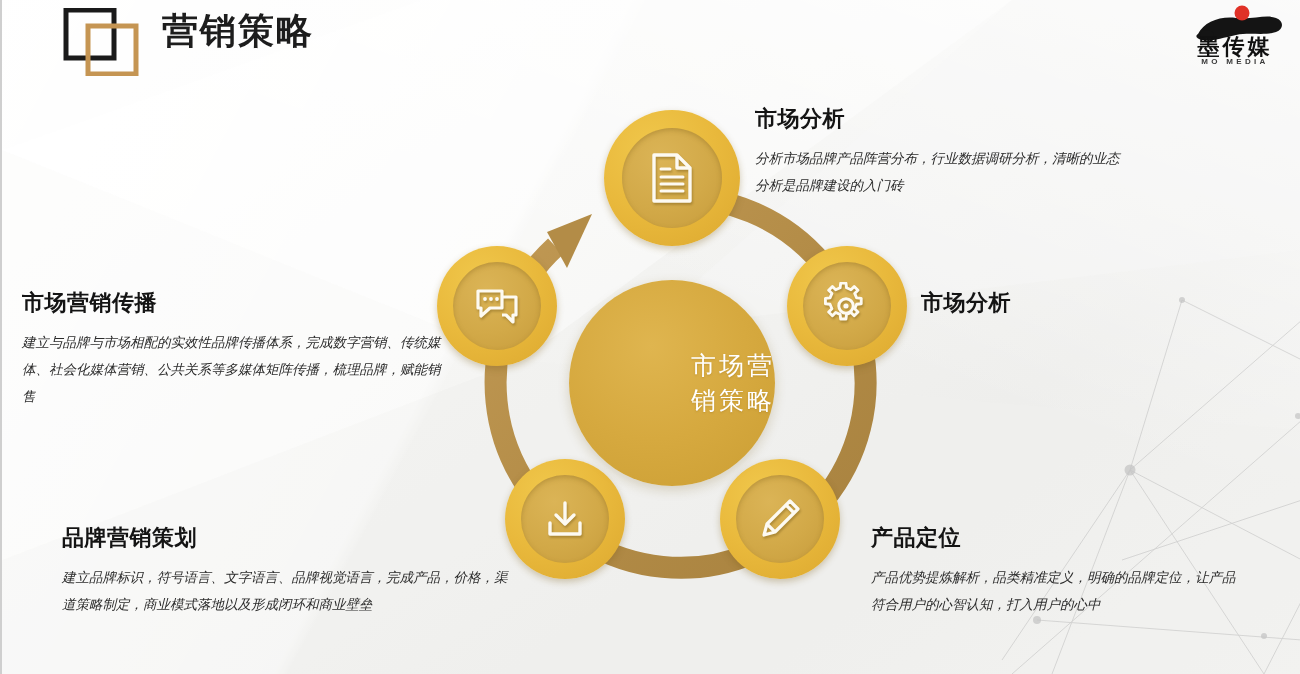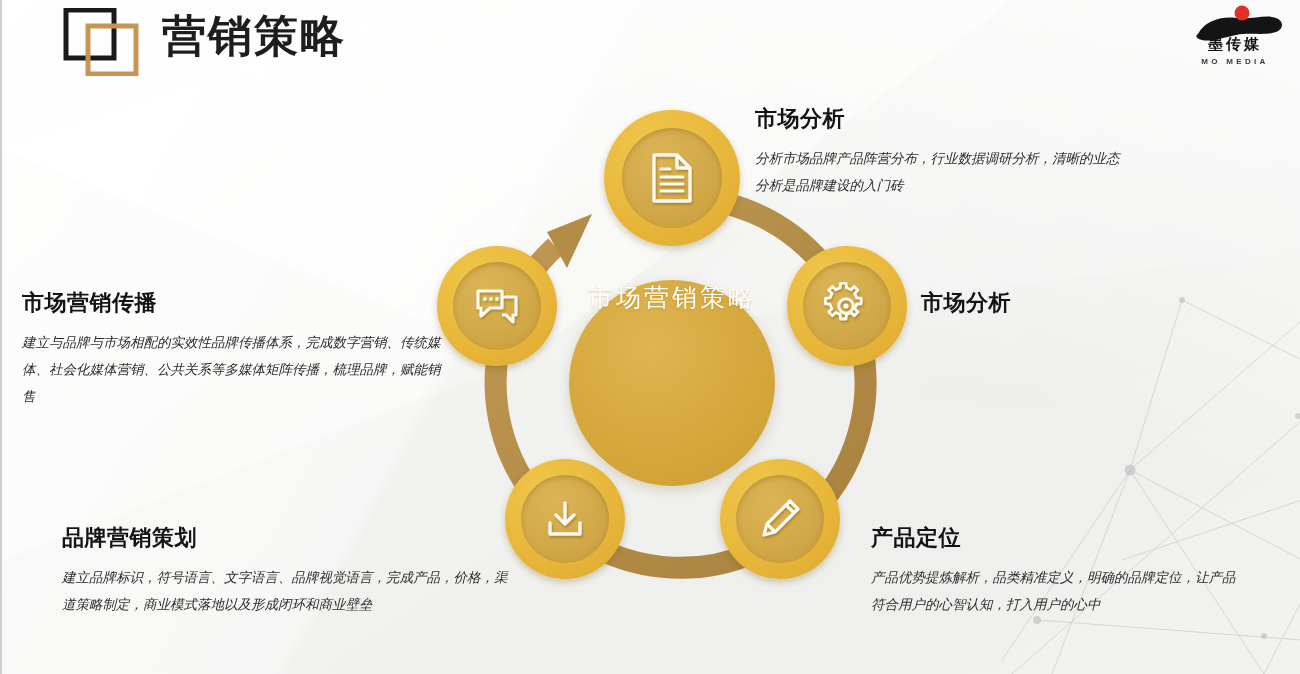--- a/index.html
+++ b/index.html
@@ -19,27 +19,27 @@
   }
   
   #bg-network{position:absolute;inset:0;width:1300px;height:674px;pointer-events:none;}
   #bg-facets{position:absolute;inset:0;width:1300px;height:674px;pointer-events:none;opacity:.55;}
 
   
   #header{position:absolute;left:0;top:0;width:1300px;height:92px;}
   #logo-mark{position:absolute;left:60px;top:8px;width:92px;height:68px;}
   #title{
     position:absolute;left:160px;top:7px;
-    font-size:44px;font-weight:700;color:#1d1d1d;letter-spacing:2px;
+    font-size:36px;font-weight:700;color:#1d1d1d;letter-spacing:2px;
     font-family:"Liberation Sans","DejaVu Sans",sans-serif;
   }
   #brand-logo{position:absolute;right:12px;top:2px;width:110px;height:72px;}
   #brand-cn{
     position:absolute;right:16px;top:36px;width:102px;text-align:center;
-    font-size:15px;font-weight:700;color:#111;letter-spacing:3px;line-height:1;
+    font-size:22px;font-weight:700;color:#111;letter-spacing:3px;line-height:1;
   }
   #brand-en{
     position:absolute;right:16px;top:58px;width:102px;text-align:center;
     font-size:8px;font-weight:700;color:#3a3a3a;letter-spacing:3.3px;line-height:1;
   }
 
   
   #diagram{position:absolute;left:415px;top:128px;width:510px;height:510px;}
   #ring-svg{position:absolute;left:0;top:0;width:510px;height:510px;}
 
@@ -54,21 +54,21 @@
     background:radial-gradient(circle at 38% 30%, #dbb456 0%, #d2a948 55%, #c79c3c 100%);
     box-shadow:inset 0 2px 5px rgba(130,98,25,.35);
     display:flex;align-items:center;justify-content:center;
   }
   .node svg{filter:drop-shadow(1px 2px 1px rgba(120,90,25,.45));}
 
   #center-circle{
     position:absolute;left:152px;top:152px;width:206px;height:206px;border-radius:50%;
     background:radial-gradient(circle at 40% 32%, #dfb54f 0%, #d6a93f 50%, #cb9e33 100%);
     box-shadow:0 4px 12px rgba(120,92,25,.22);
-    display:flex;align-items:flex-start;justify-content:center;
+    display:flex;flex-direction:column;align-items:flex-end;justify-content:center;
   }
   #center-circle span{
     color:#ffffff;font-size:25px;font-weight:400;letter-spacing:3px;line-height:1.42;
     text-shadow:0 1px 2px rgba(150,110,30,.35);
   }
 
   
   .block{position:absolute;}
   .block h3{
     margin:0 0 11px 0;font-size:22px;font-weight:700;color:#141414;letter-spacing:.5px;

